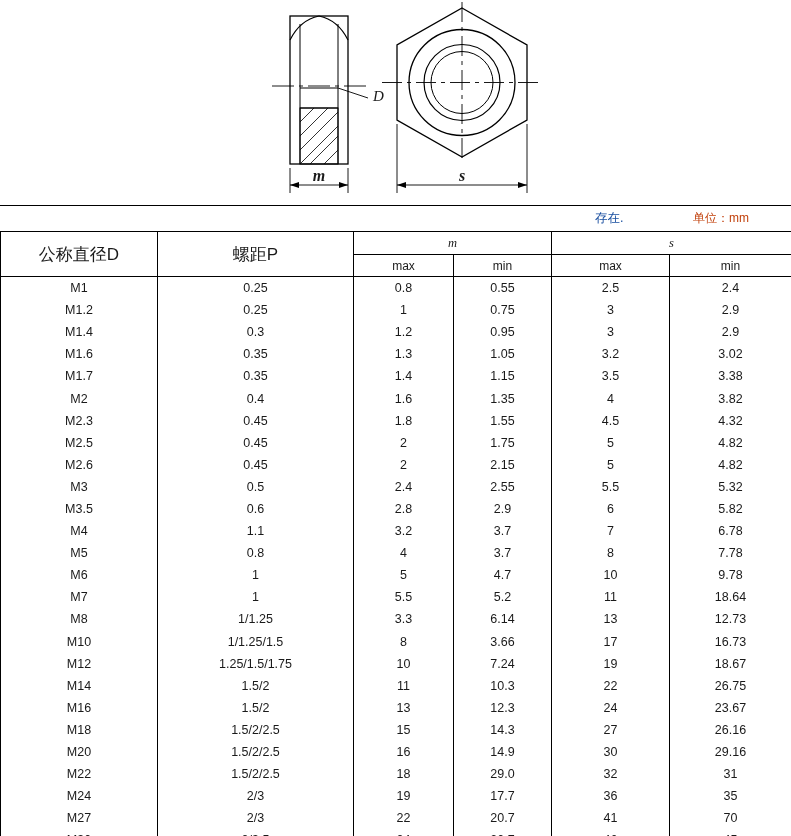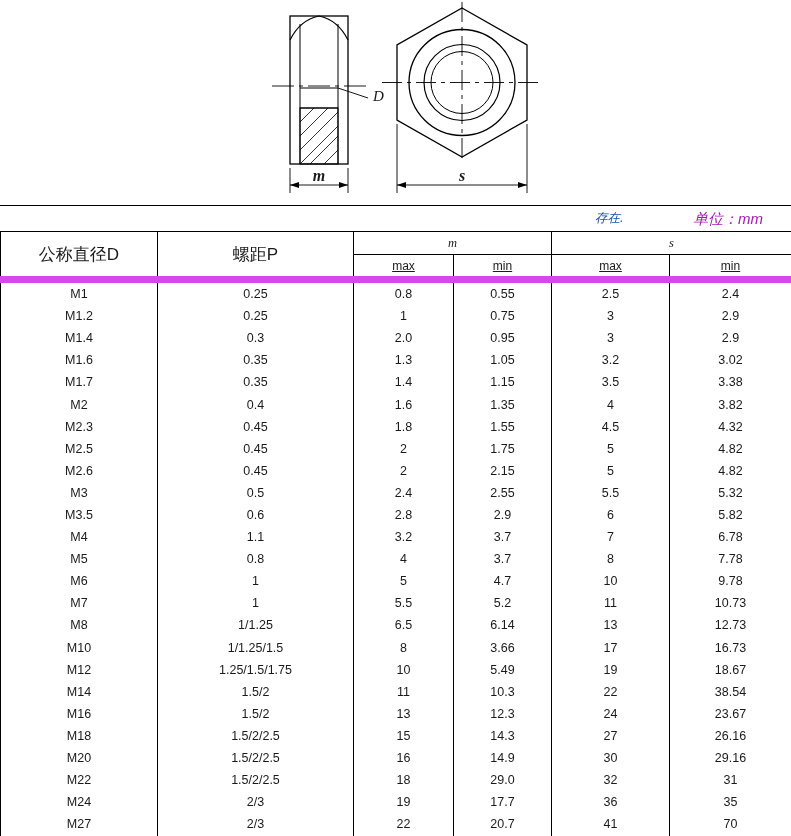--- a/index.html
+++ b/index.html
@@ -31,35 +31,34 @@
   .drawing svg {
     display: block;
   }
 
   
   .notes {
     position: relative;
     height: 26px;
     border-top: 1px solid #000;
     box-sizing: border-box;
-    font-style: italic;
   }
   .note-exist {
     position: absolute;
     left: 595px;
     top: 4px;
     font-size: 12.5px;
     color: #1a4fa0;
   }
   .note-unit {
     position: absolute;
     left: 693px;
     top: 4px;
-    font-size: 15px;
-    color: #a21caf;
+    font-size: 12px;
+    color: #c2410c;
   }
 
   
   table.spec {
     border-collapse: collapse;
     width: 791px;
     table-layout: fixed;
     font-size: 12.5px;
   }
   table.spec col.c-d     { width: 157px; }
@@ -78,33 +77,32 @@
     font-weight: normal;
   }
   table.spec thead th.grp,
   table.spec thead th.span2 {
     height: 22px;
     font-size: 12.5px;
   }
   table.spec thead th.sub {
     height: 21px;
     font-size: 12px;
-    text-decoration: underline;
   }
   table.spec thead th.main {
     font-size: 17px;
   }
   table.spec tbody td {
     height: 22.1px;
     font-size: 12.5px;
     border-top: none;
     border-bottom: none;
   }
   table.spec tbody tr:first-child td {
-    border-top: 7px solid #d946ef;
+    border-top: 1px solid #d946ef;
     margin-top: 13px;
   }
   .italic-h {
     font-style: italic;
     font-family: "Liberation Serif", serif;
     font-size: 14px;
   }
 </style>
 </head>
 <body>
@@ -228,21 +226,21 @@
           <td>M1.2</td>
           <td>0.25</td>
           <td>1</td>
           <td>0.75</td>
           <td>3</td>
           <td>2.9</td>
         </tr>
         <tr>
           <td>M1.4</td>
           <td>0.3</td>
-          <td>2.0</td>
+          <td>1.2</td>
           <td>0.95</td>
           <td>3</td>
           <td>2.9</td>
         </tr>
         <tr>
           <td>M1.6</td>
           <td>0.35</td>
           <td>1.3</td>
           <td>1.05</td>
           <td>3.2</td>
@@ -327,53 +325,53 @@
           <td>4.7</td>
           <td>10</td>
           <td>9.78</td>
         </tr>
         <tr>
           <td>M7</td>
           <td>1</td>
           <td>5.5</td>
           <td>5.2</td>
           <td>11</td>
-          <td>10.73</td>
+          <td>18.64</td>
         </tr>
         <tr>
           <td>M8</td>
           <td>1/1.25</td>
-          <td>6.5</td>
+          <td>3.3</td>
           <td>6.14</td>
           <td>13</td>
           <td>12.73</td>
         </tr>
         <tr>
           <td>M10</td>
           <td>1/1.25/1.5</td>
           <td>8</td>
           <td>3.66</td>
           <td>17</td>
           <td>16.73</td>
         </tr>
         <tr>
           <td>M12</td>
           <td>1.25/1.5/1.75</td>
           <td>10</td>
-          <td>5.49</td>
+          <td>7.24</td>
           <td>19</td>
           <td>18.67</td>
         </tr>
         <tr>
           <td>M14</td>
           <td>1.5/2</td>
           <td>11</td>
           <td>10.3</td>
           <td>22</td>
-          <td>38.54</td>
+          <td>26.75</td>
         </tr>
         <tr>
           <td>M16</td>
           <td>1.5/2</td>
           <td>13</td>
           <td>12.3</td>
           <td>24</td>
           <td>23.67</td>
         </tr>
         <tr>

